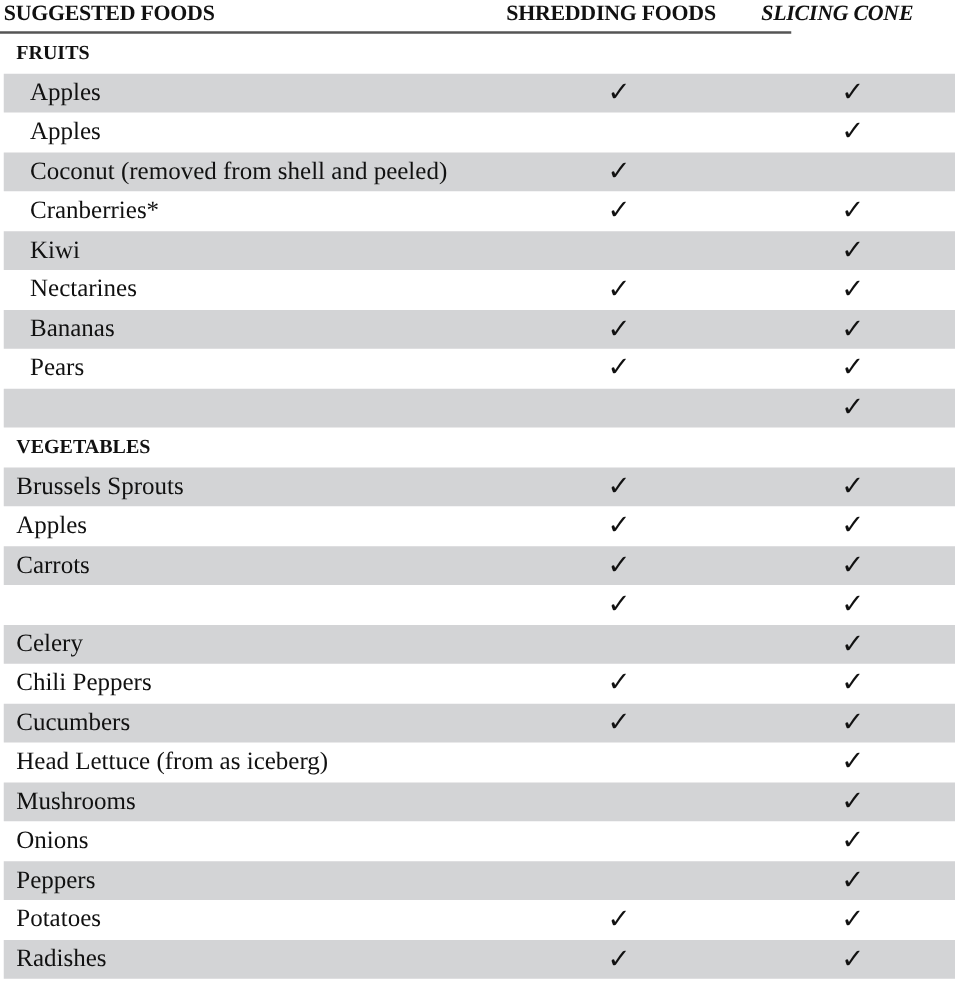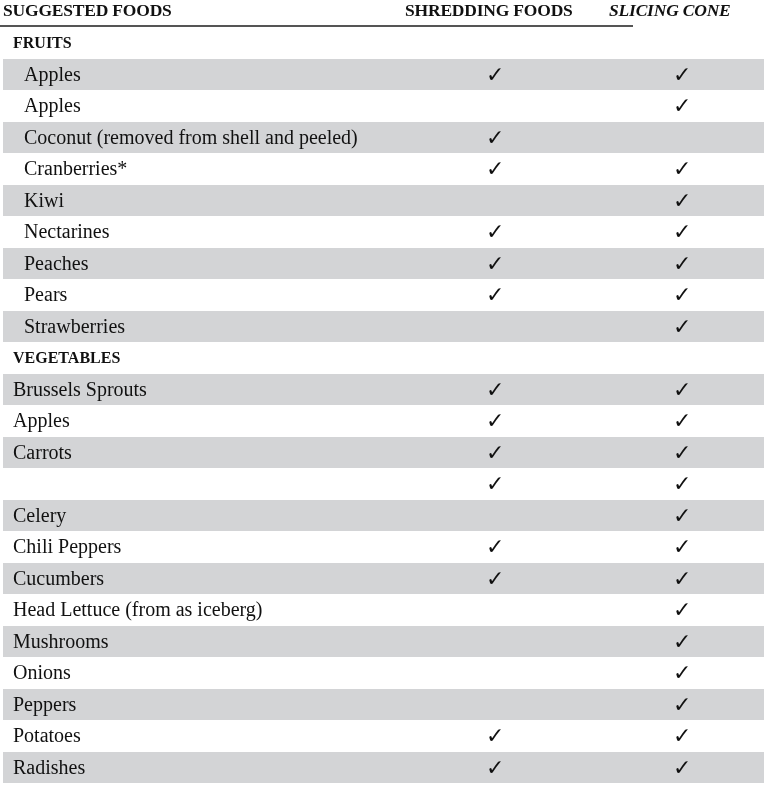--- a/index.html
+++ b/index.html
@@ -70,31 +70,30 @@
     <div class="row fruit gray">
       <span class="label">Kiwi</span>
       <span class="chk slice">✓</span>
     </div>
     <div class="row fruit">
       <span class="label">Nectarines</span>
       <span class="chk shred">✓</span>
       <span class="chk slice">✓</span>
     </div>
     <div class="row fruit gray">
-      <span class="label">Peaches</span>
+      <span class="label">Bananas</span>
       <span class="chk shred">✓</span>
       <span class="chk slice">✓</span>
     </div>
     <div class="row fruit">
       <span class="label">Pears</span>
       <span class="chk shred">✓</span>
       <span class="chk slice">✓</span>
     </div>
     <div class="row fruit gray">
-      <span class="label">Strawberries</span>
       <span class="chk slice">✓</span>
     </div>
     <div class="row section">
       <span class="label">VEGETABLES</span>
     </div>
     <div class="row veg gray">
       <span class="label">Brussels Sprouts</span>
       <span class="chk shred">✓</span>
       <span class="chk slice">✓</span>
     </div>

